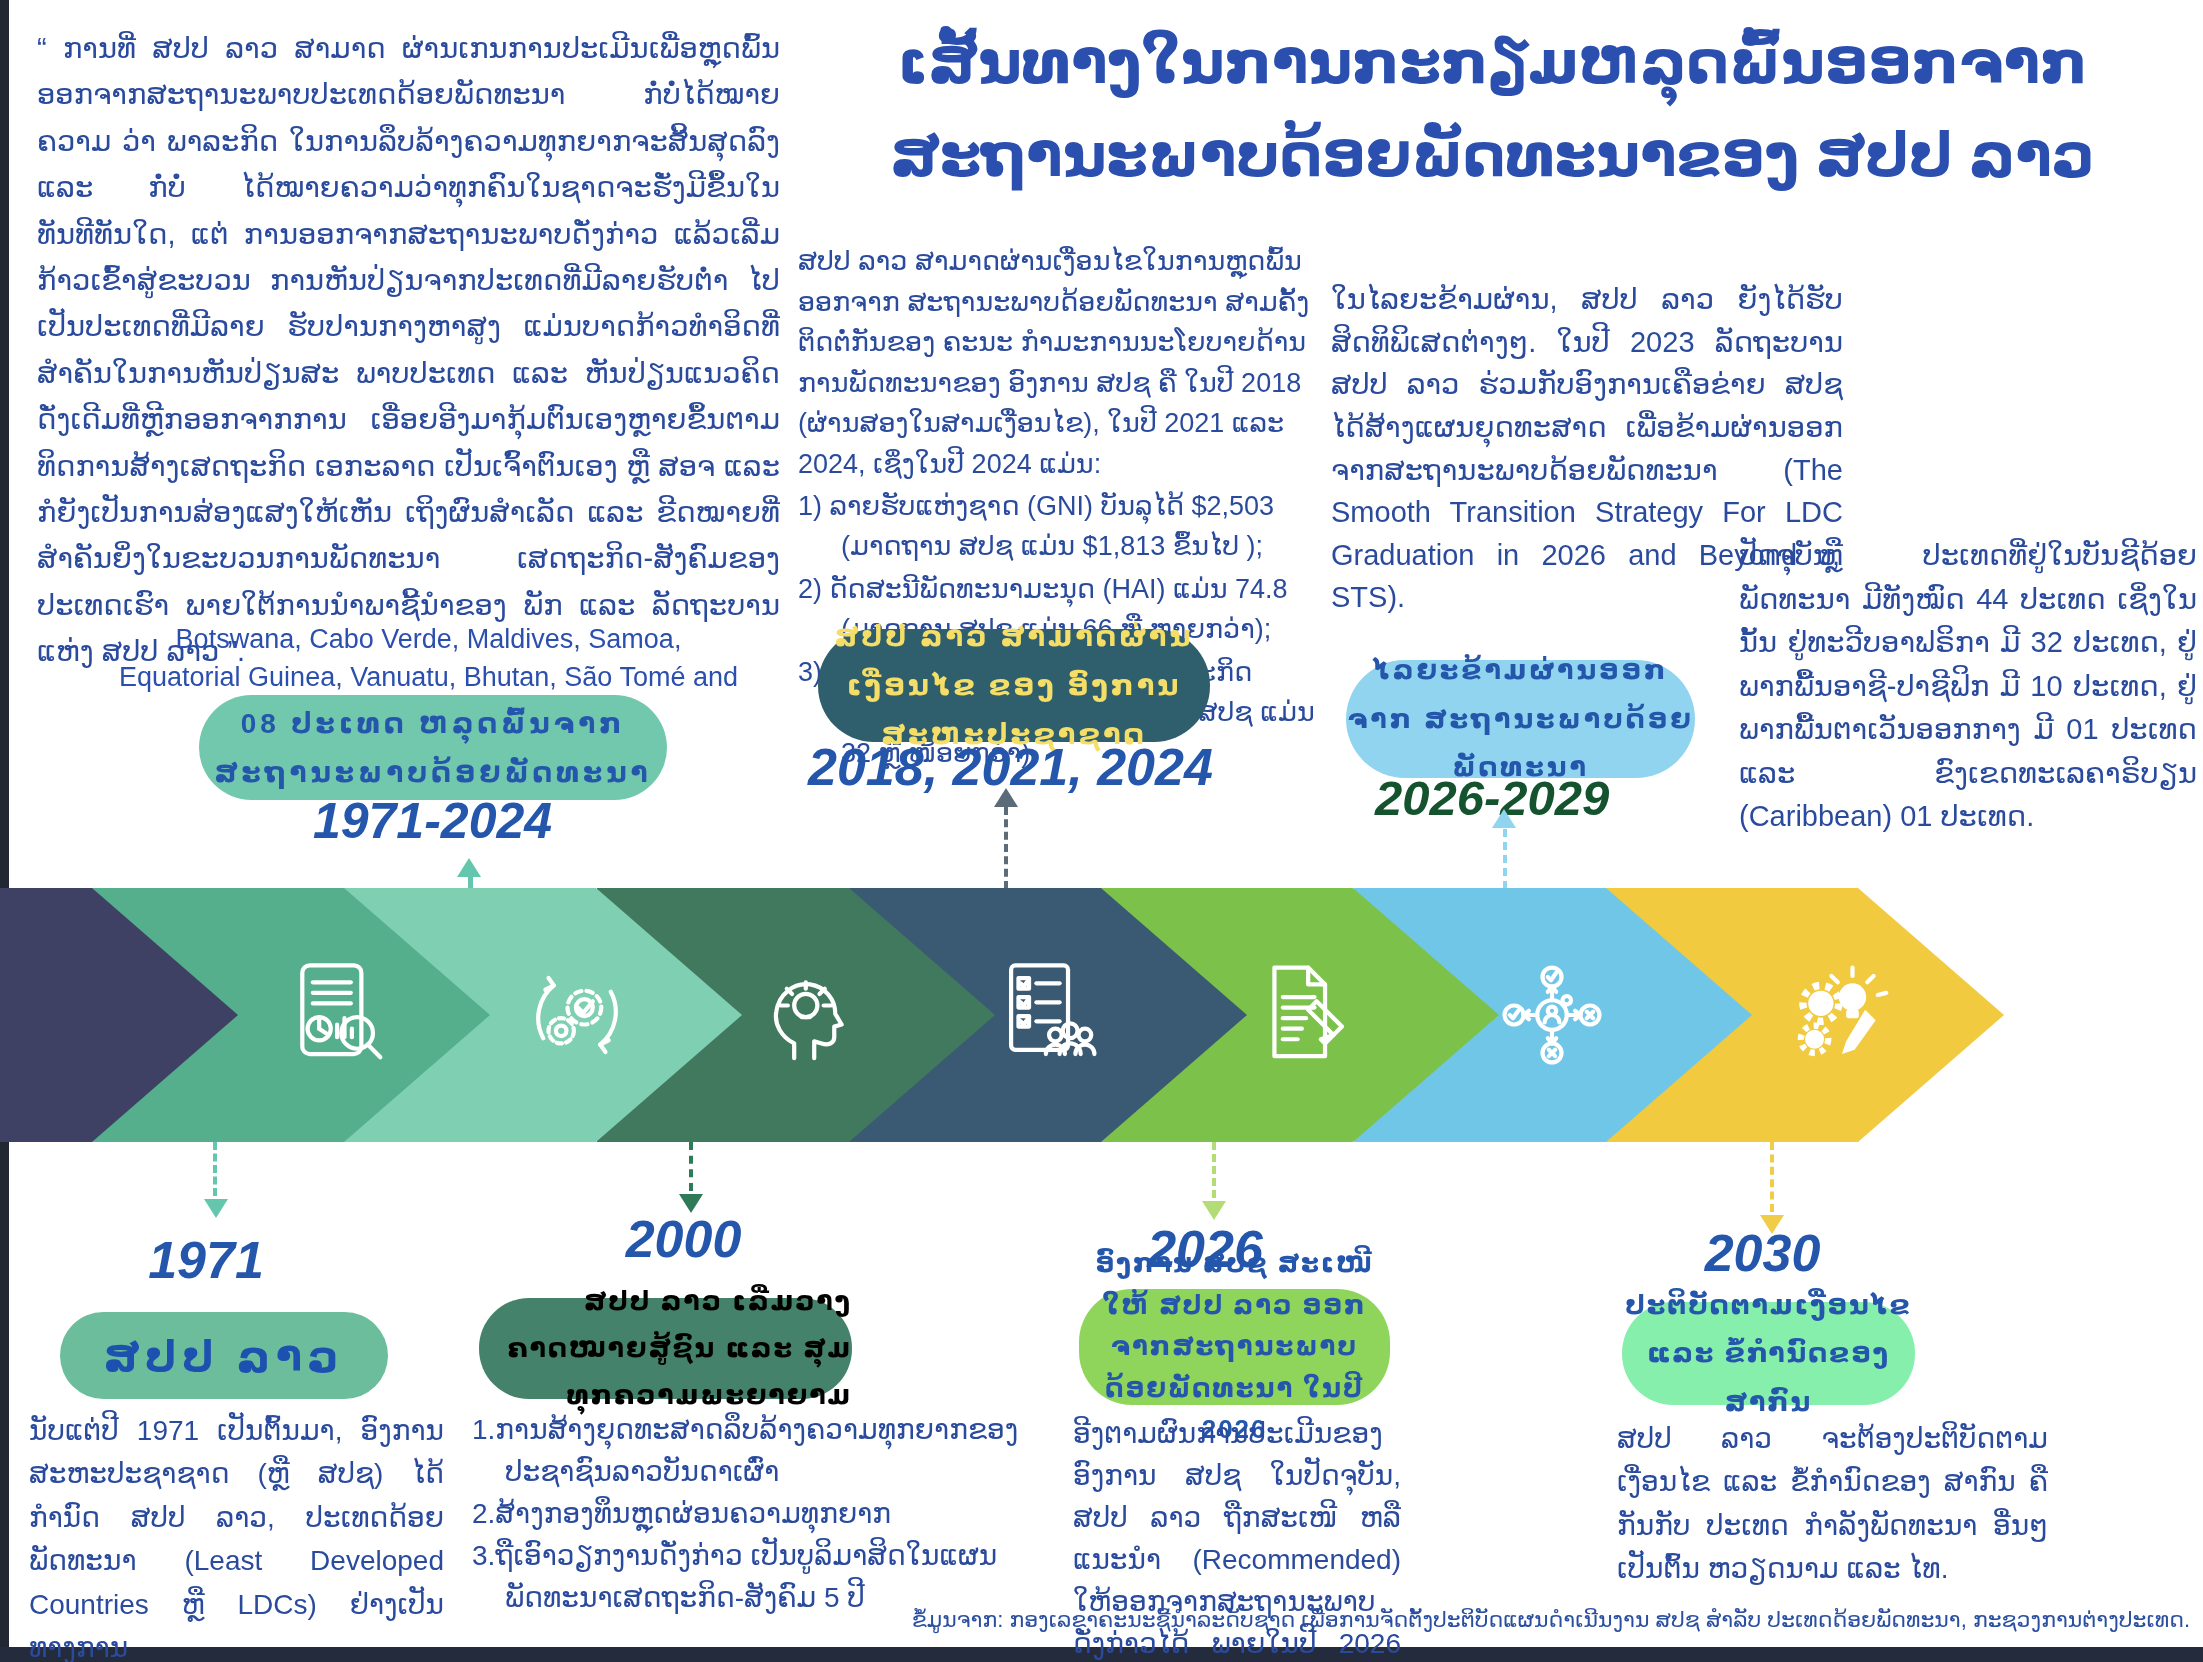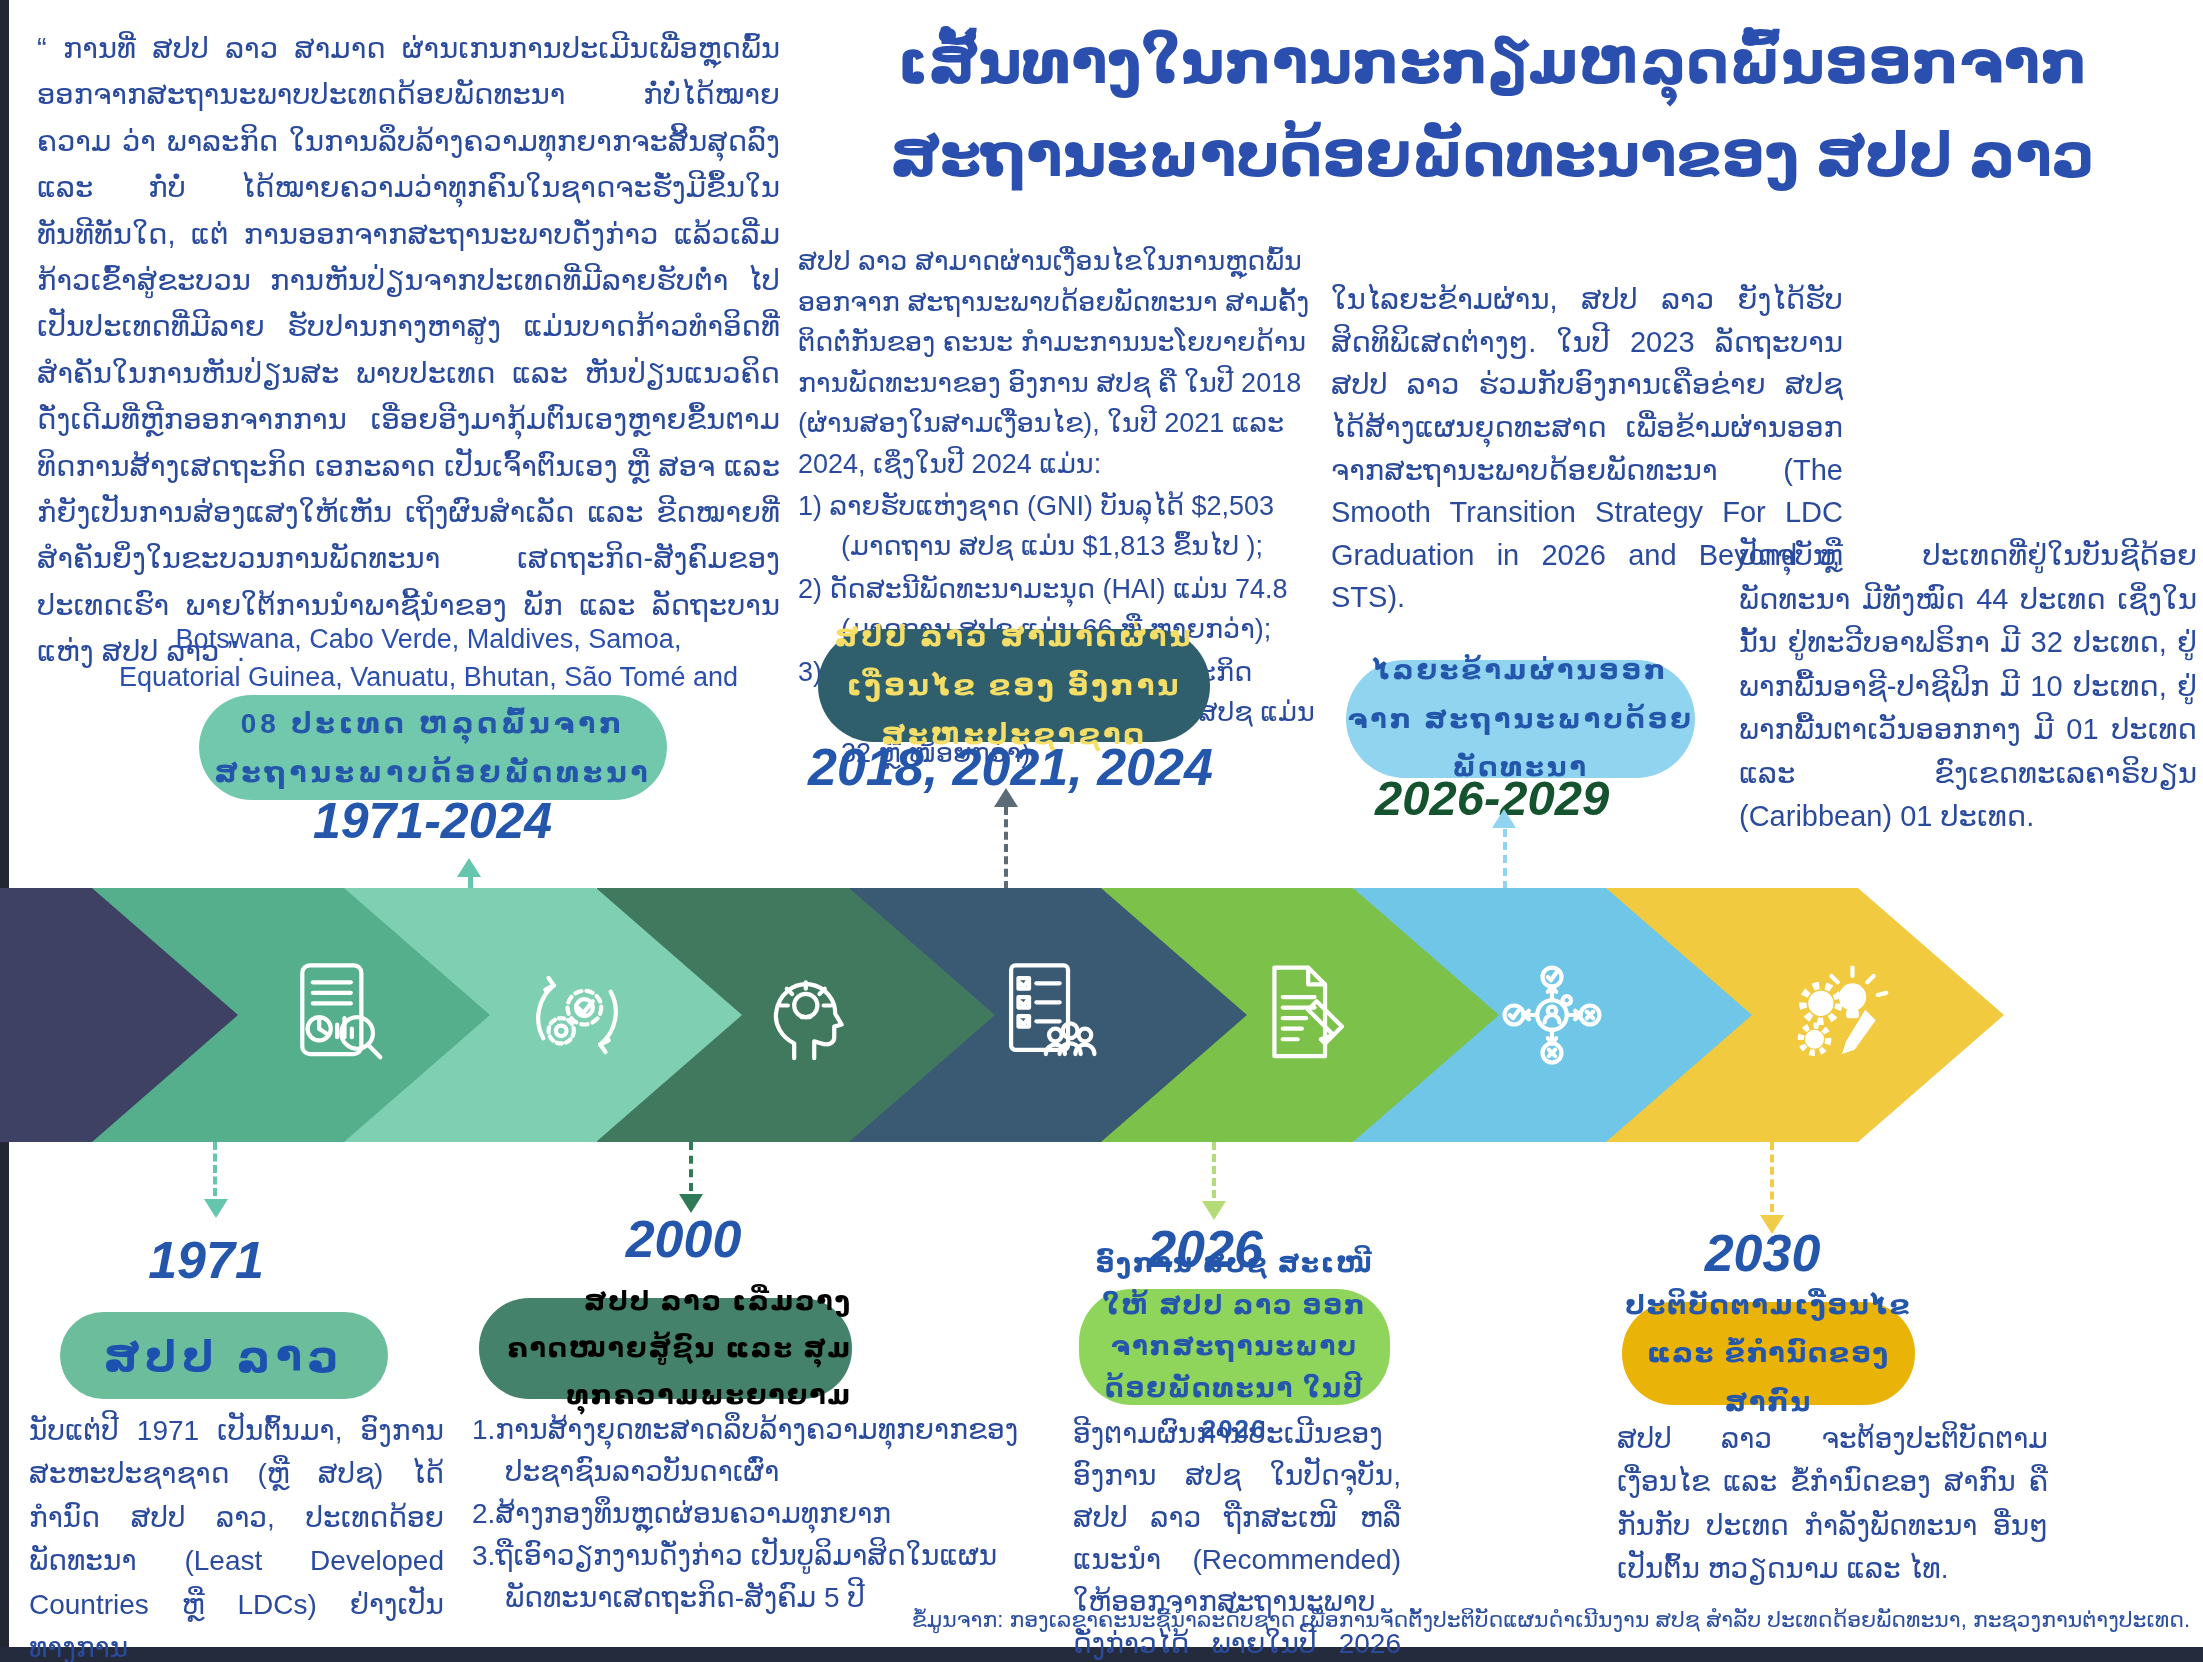--- a/index.html
+++ b/index.html
@@ -48,21 +48,21 @@
   #pill-1971{left:60px;top:1312px;width:328px;height:87px;background:#6bbd9b;color:#1d51b0;font-size:43px;letter-spacing:5.8px;border-radius:44px;}
   #par-1971{left:29px;top:1409px;width:415px;font-size:28px;line-height:1.55;text-align:justify;}
   #year-2000{left:569px;top:1209px;width:229px;}
   #pill-2000{left:479px;top:1298px;width:373px;height:101px;background:#45826b;color:#000000;font-size:27px;line-height:1.75;letter-spacing:1.9px;border-radius:50px;text-align:right;}
   #items-2000{left:472px;top:1409px;width:574px;font-size:28px;line-height:1.5;}
   #items-2000 .item{padding-left:33px;text-indent:-33px;}
   #year-2026{left:1112px;top:1219px;width:186px;}
   #pill-2026{left:1079px;top:1289px;width:311px;height:116px;background:#90d55b;color:#2456ab;font-size:26px;line-height:1.6;letter-spacing:1.9px;border-radius:53px;}
   #par-2026{left:1073px;top:1413px;width:328px;font-size:28px;line-height:1.5;text-align:justify;}
   #year-2030{left:1683px;top:1223px;width:159px;}
-  #pill-2030{left:1622px;top:1302px;width:293px;height:103px;background:#eab308;color:#2456ab;font-size:27px;line-height:1.8;letter-spacing:1.9px;border-radius:51px;}
+  #pill-2030{left:1622px;top:1302px;width:293px;height:103px;background:#86efac;color:#2456ab;font-size:27px;line-height:1.8;letter-spacing:1.9px;border-radius:51px;}
   #par-2030{left:1617px;top:1417px;width:431px;font-size:28px;line-height:1.55;text-align:justify;}
   #footer{left:835px;top:1607px;width:1355px;text-align:right;font-size:22px;color:#2b4fa0;}
   .icon-stroke{fill:none;stroke:#ffffff;stroke-width:4;stroke-linecap:round;stroke-linejoin:round;}
 </style>
 </head>
 <body>
 
 <div id="page">
 
   <div id="frame-left" class="abs"></div>

